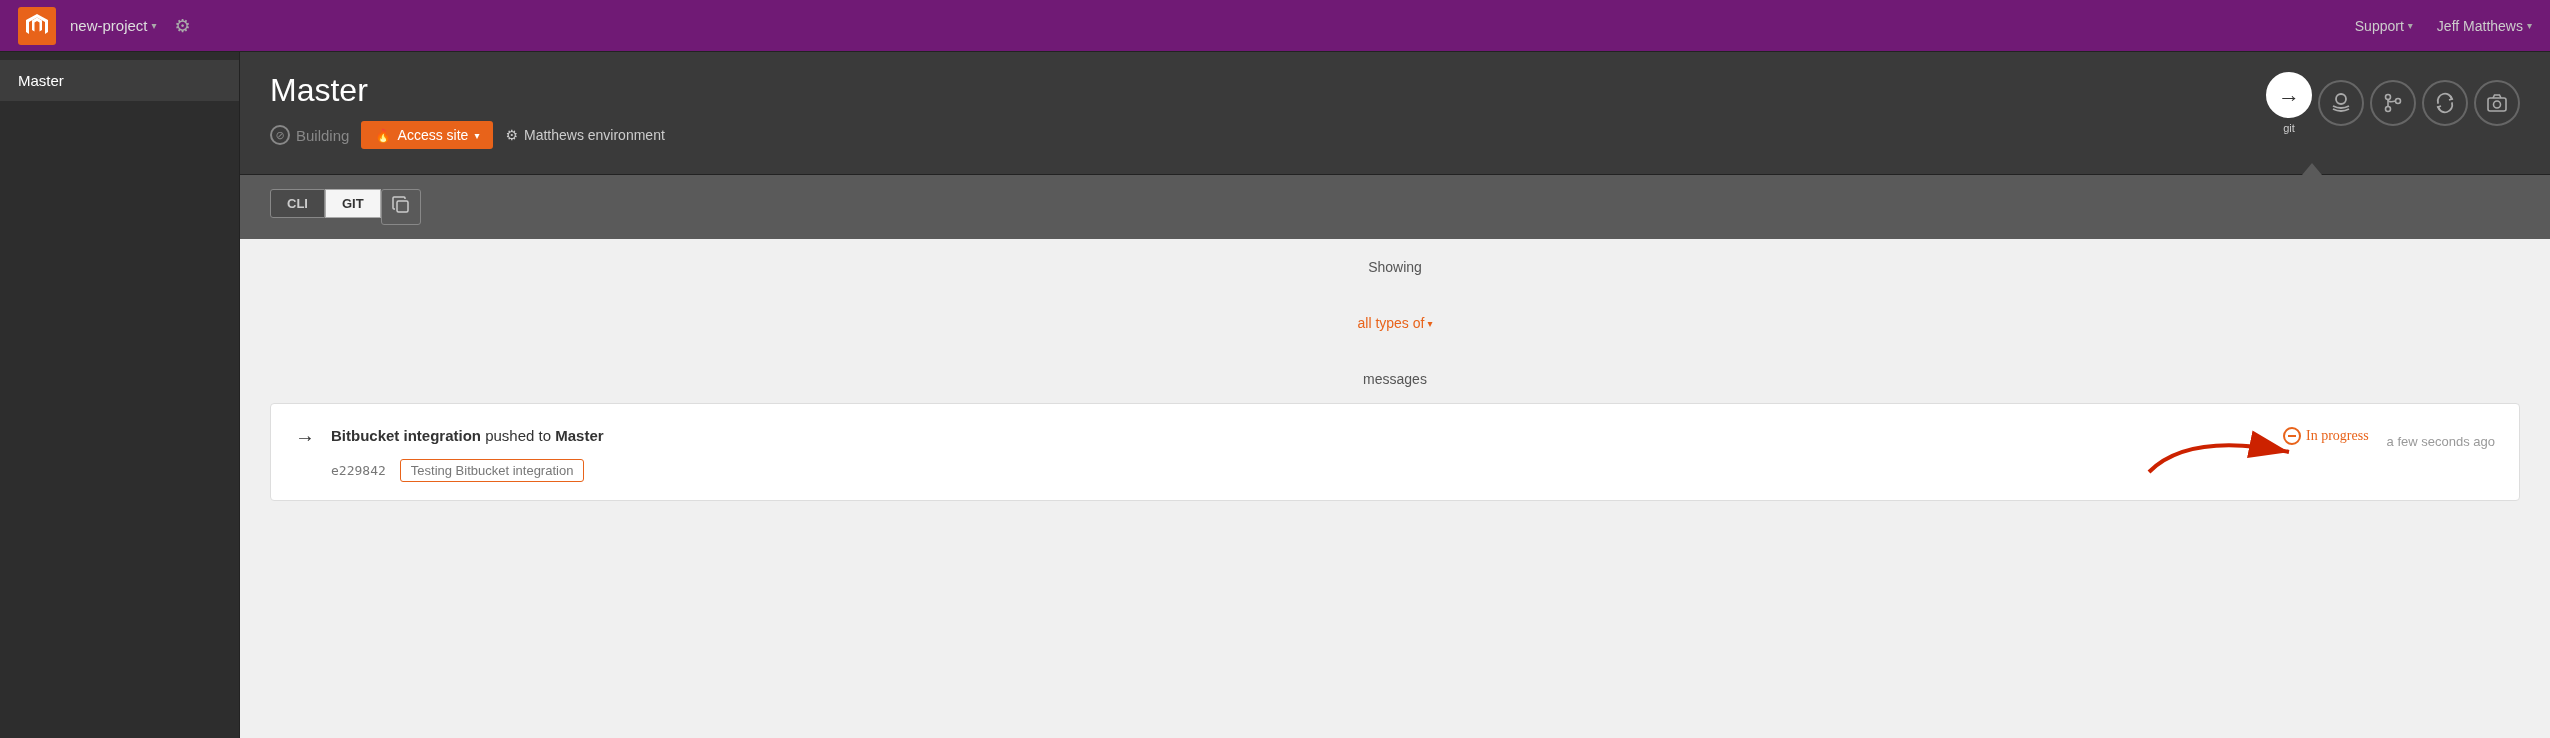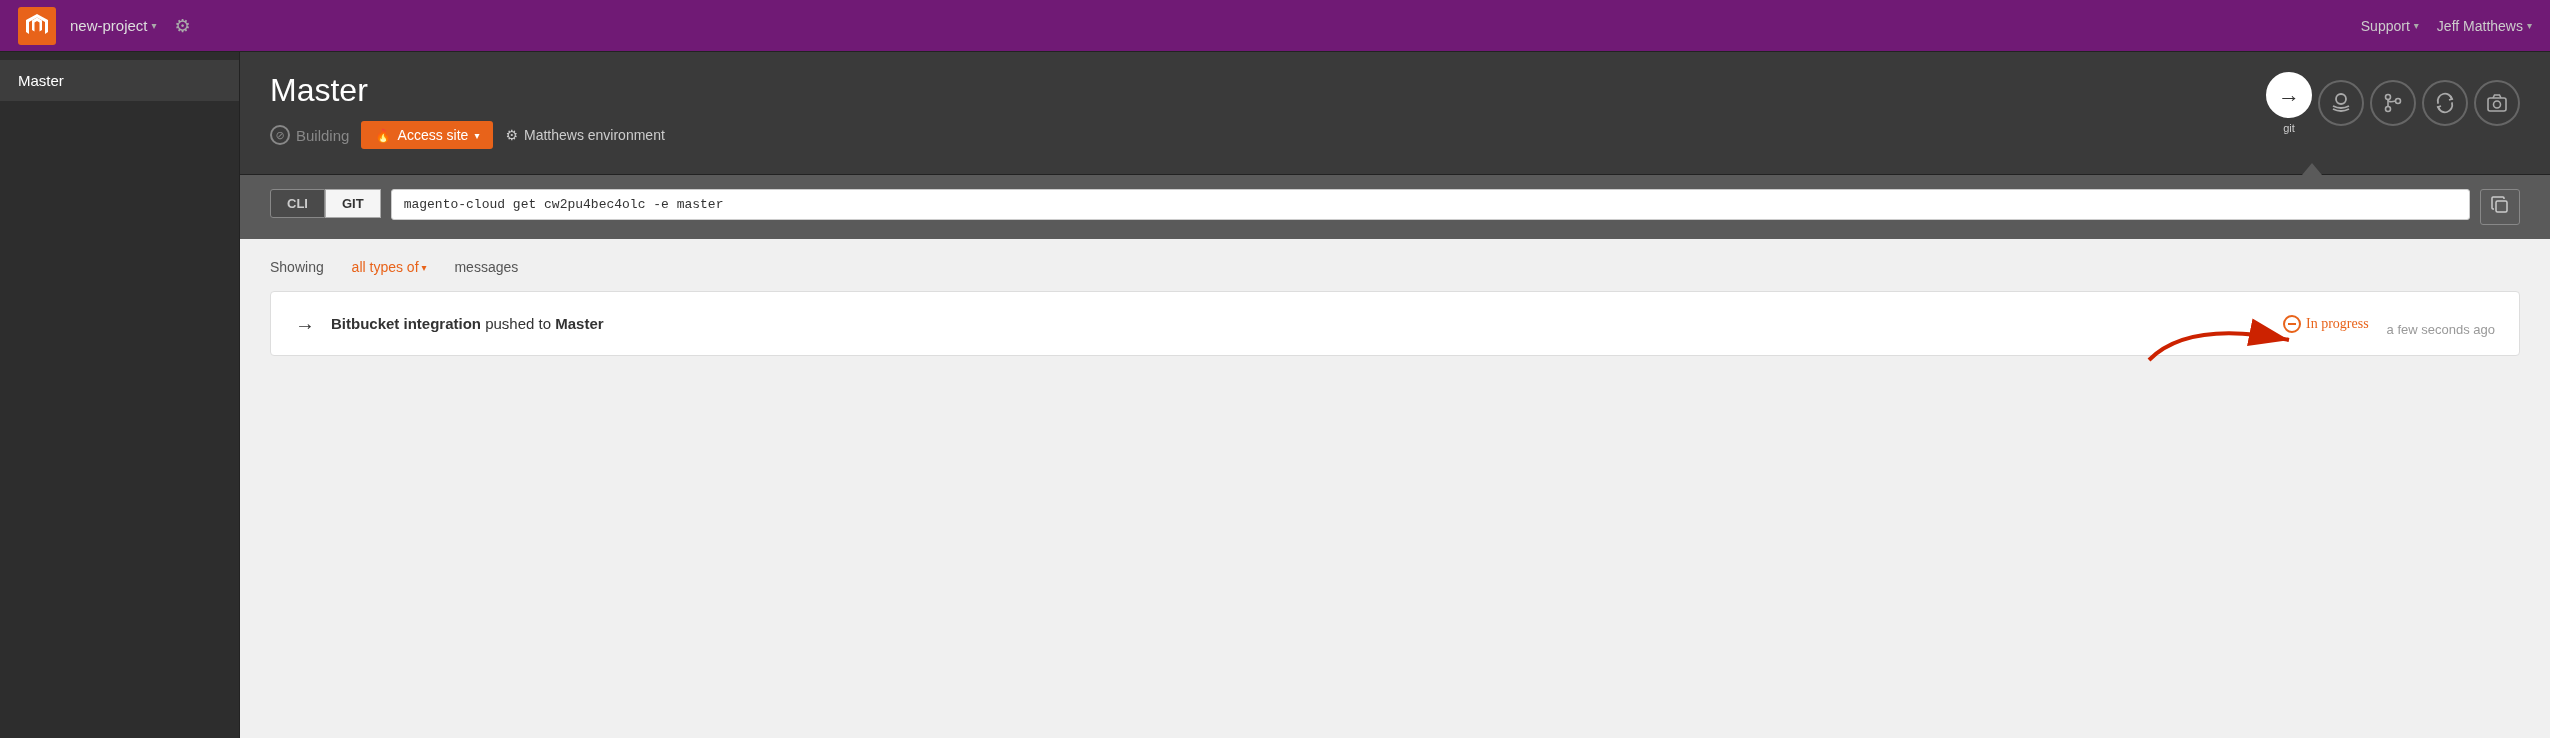--- a/index.html
+++ b/index.html
@@ -37,21 +37,21 @@
       background: none;
       border: none;
       color: #aaa;
       cursor: pointer;
       font-size: 18px;
       padding: 4px;
     }
     .top-nav-right {
       display: flex;
       align-items: center;
-      gap: 18px;
+      gap: 24px;
     }
     .nav-link {
       color: #ccc;
       font-size: 14px;
       cursor: pointer;
       display: flex;
       align-items: center;
       gap: 4px;
     }
     .nav-link .chevron { font-size: 10px; color: #aaa; }
@@ -233,20 +233,21 @@
       flex: 1;
       padding: 20px 30px;
     }
     .showing-filter {
       font-size: 14px;
       color: #555;
       margin-bottom: 16px;
       display: flex;
       align-items: center;
       gap: 12px;
+      flex-direction: column;
     }
     .filter-link {
       color: #e8631a;
       cursor: pointer;
       display: flex;
       align-items: center;
       gap: 3px;
       font-weight: 500;
     }
     .filter-link .chevron { font-size: 10px; }
@@ -438,21 +439,20 @@
       </div>
     </div>
 
     <div class="cli-git-panel">
       <button class="tab-btn">
         <span>CLI</span>
       </button>
       <button class="tab-btn active">
         <span>GIT</span>
       </button>
-      <input class="cli-command-input" type="text" readonly="" value="magento-cloud get cw2pu4bec4olc -e master" style="">
       <button class="copy-btn">
         <svg width="18" height="18" viewBox="0 0 18 18" fill="none">
             <rect x="5" y="5" width="11" height="11" rx="1.5" stroke="#ccc" stroke-width="1.5"></rect>
             <path d="M3 13 L2 13 Q1 13 1 12 L1 2 Q1 1 2 1 L12 1 Q13 1 13 2 L13 3" stroke="#ccc" stroke-width="1.5" fill="none"></path>
           </svg>
       </button>
     </div>
 
     <div class="messages-area">
       <div class="showing-filter">
@@ -485,17 +485,21 @@
           <div class="message-status">
             <span class="in-progress">
               <span class="in-progress-icon">
                 <span class="in-progress-minus"></span>
               </span>
               <span>In progress</span>
             </span>
             <span class="timestamp">a few seconds ago</span>
           </div>
         </div>
+        <div class="commit-row">
+          <span class="commit-hash">e229842</span>
+          <span class="commit-msg">Testing Bitbucket integration</span>
+        </div>
       </div>
     </div>
 
   </main>
 </div>
 
 </body></html>

